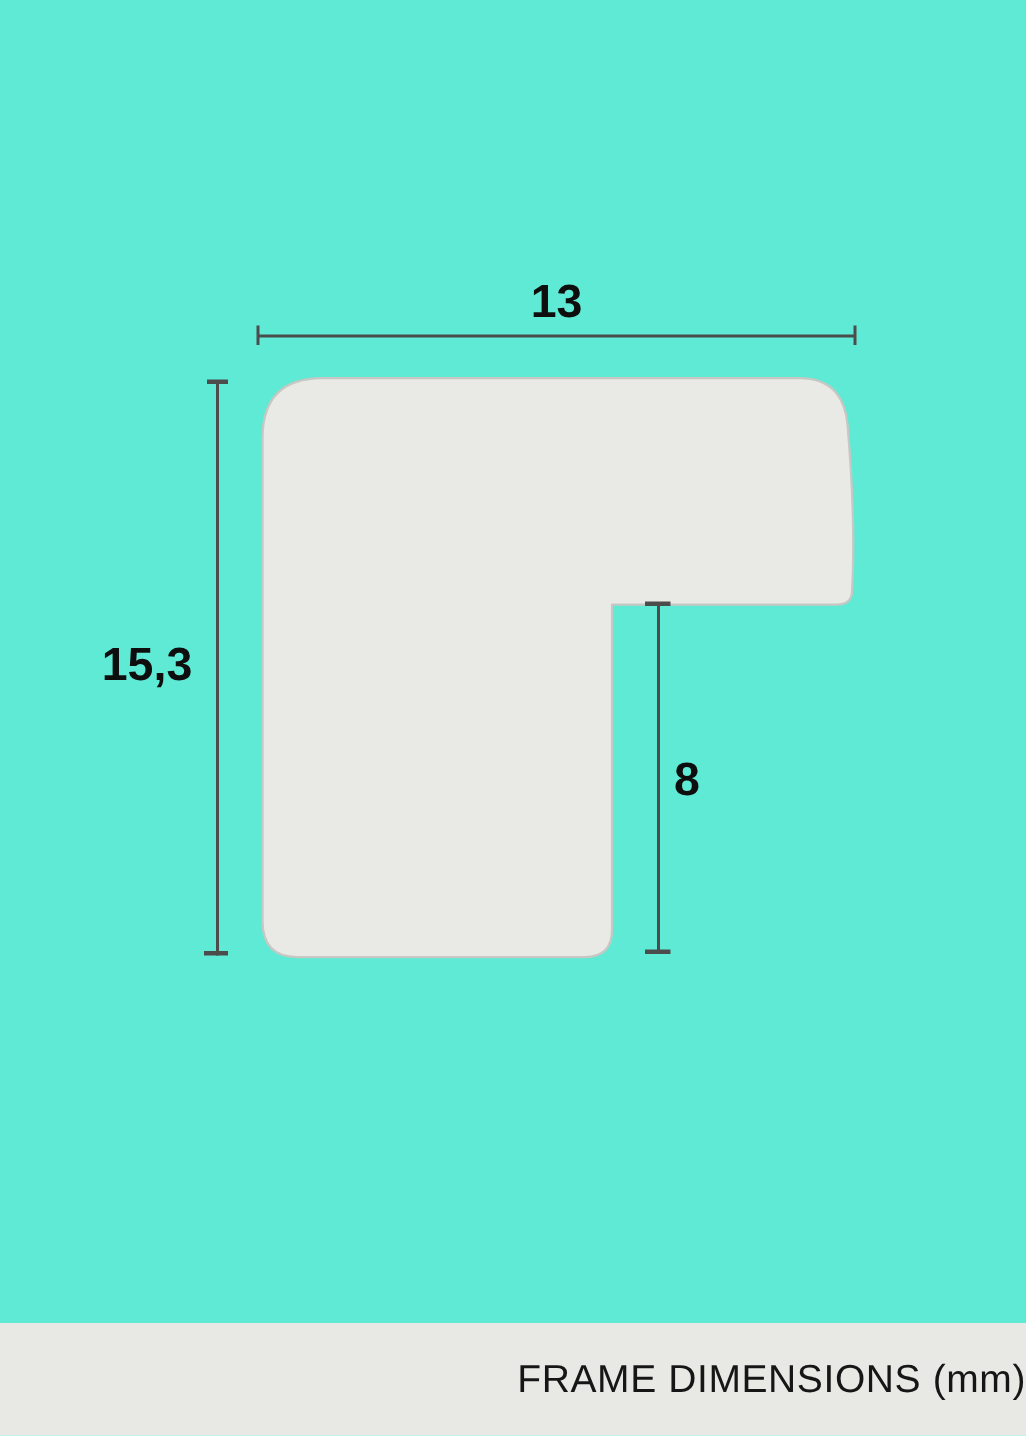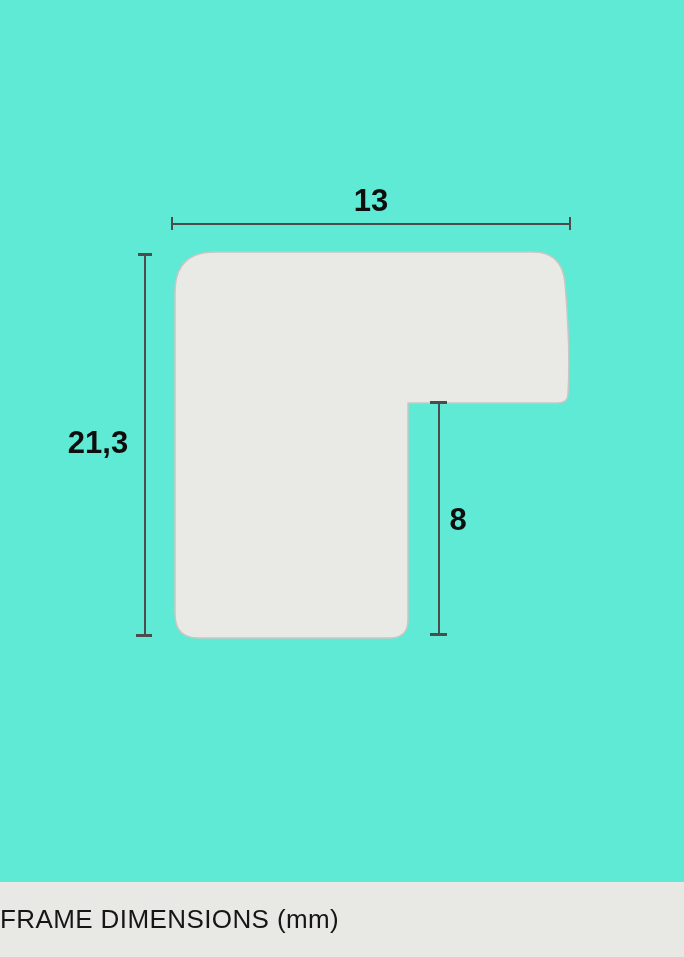--- a/index.html
+++ b/index.html
@@ -31,21 +31,21 @@
   }
   .footer-bar {
     position: absolute;
     left: 0;
     top: 882px;
     width: 684px;
     height: 75px;
     background: #e8e8e4;
     display: flex;
     align-items: center;
-    justify-content: flex-start;
+    justify-content: flex-end;
   }
   .footer-caption {
     color: #161616;
     font-size: 26px;
     font-weight: 400;
     letter-spacing: 0.4px;
     white-space: nowrap;
   }
 </style>
 </head>
@@ -69,21 +69,21 @@
   </svg>
 
   <div>
     <span class="dim-label" style="left:172px; top:184px; width:398px;">13</span>
     <div class="dim-line-h" style="left: 172px; top: 223px; width: 398px; height: 2px; background: rgb(76, 76, 76);"></div>
     <div class="dim-tick-v" style="left: 171px; top: 217px; width: 2px; height: 13px; background: rgb(76, 76, 76);"></div>
     <div class="dim-tick-v" style="left: 569px; top: 217px; width: 2px; height: 13px; background: rgb(76, 76, 76);"></div>
   </div>
 
   <div>
-    <span class="dim-label" style="left:58px; top:426px; width:80px;">21,3</span>
+    <span class="dim-label" style="left:58px; top:426px; width:80px;">15,3</span>
     <div class="dim-line-v" style="left: 144px; top: 254px; width: 2px; height: 383px; background: rgb(76, 76, 76);"></div>
     <div class="dim-tick-h" style="left: 138px; top: 253px; width: 14px; height: 3px; background: rgb(76, 76, 76);"></div>
     <div class="dim-tick-h" style="left: 136px; top: 634px; width: 16px; height: 3px; background: rgb(76, 76, 76);"></div>
   </div>
 
   <div>
     <span class="dim-label" style="left:442px; top:503px; width:32px;">8</span>
     <div class="dim-line-v" style="left: 438px; top: 403px; width: 2px; height: 233px; background: rgb(76, 76, 76);"></div>
     <div class="dim-tick-h" style="left: 430px; top: 401px; width: 17px; height: 3px; background: rgb(76, 76, 76);"></div>
     <div class="dim-tick-h" style="left: 430px; top: 633px; width: 17px; height: 3px; background: rgb(76, 76, 76);"></div>

